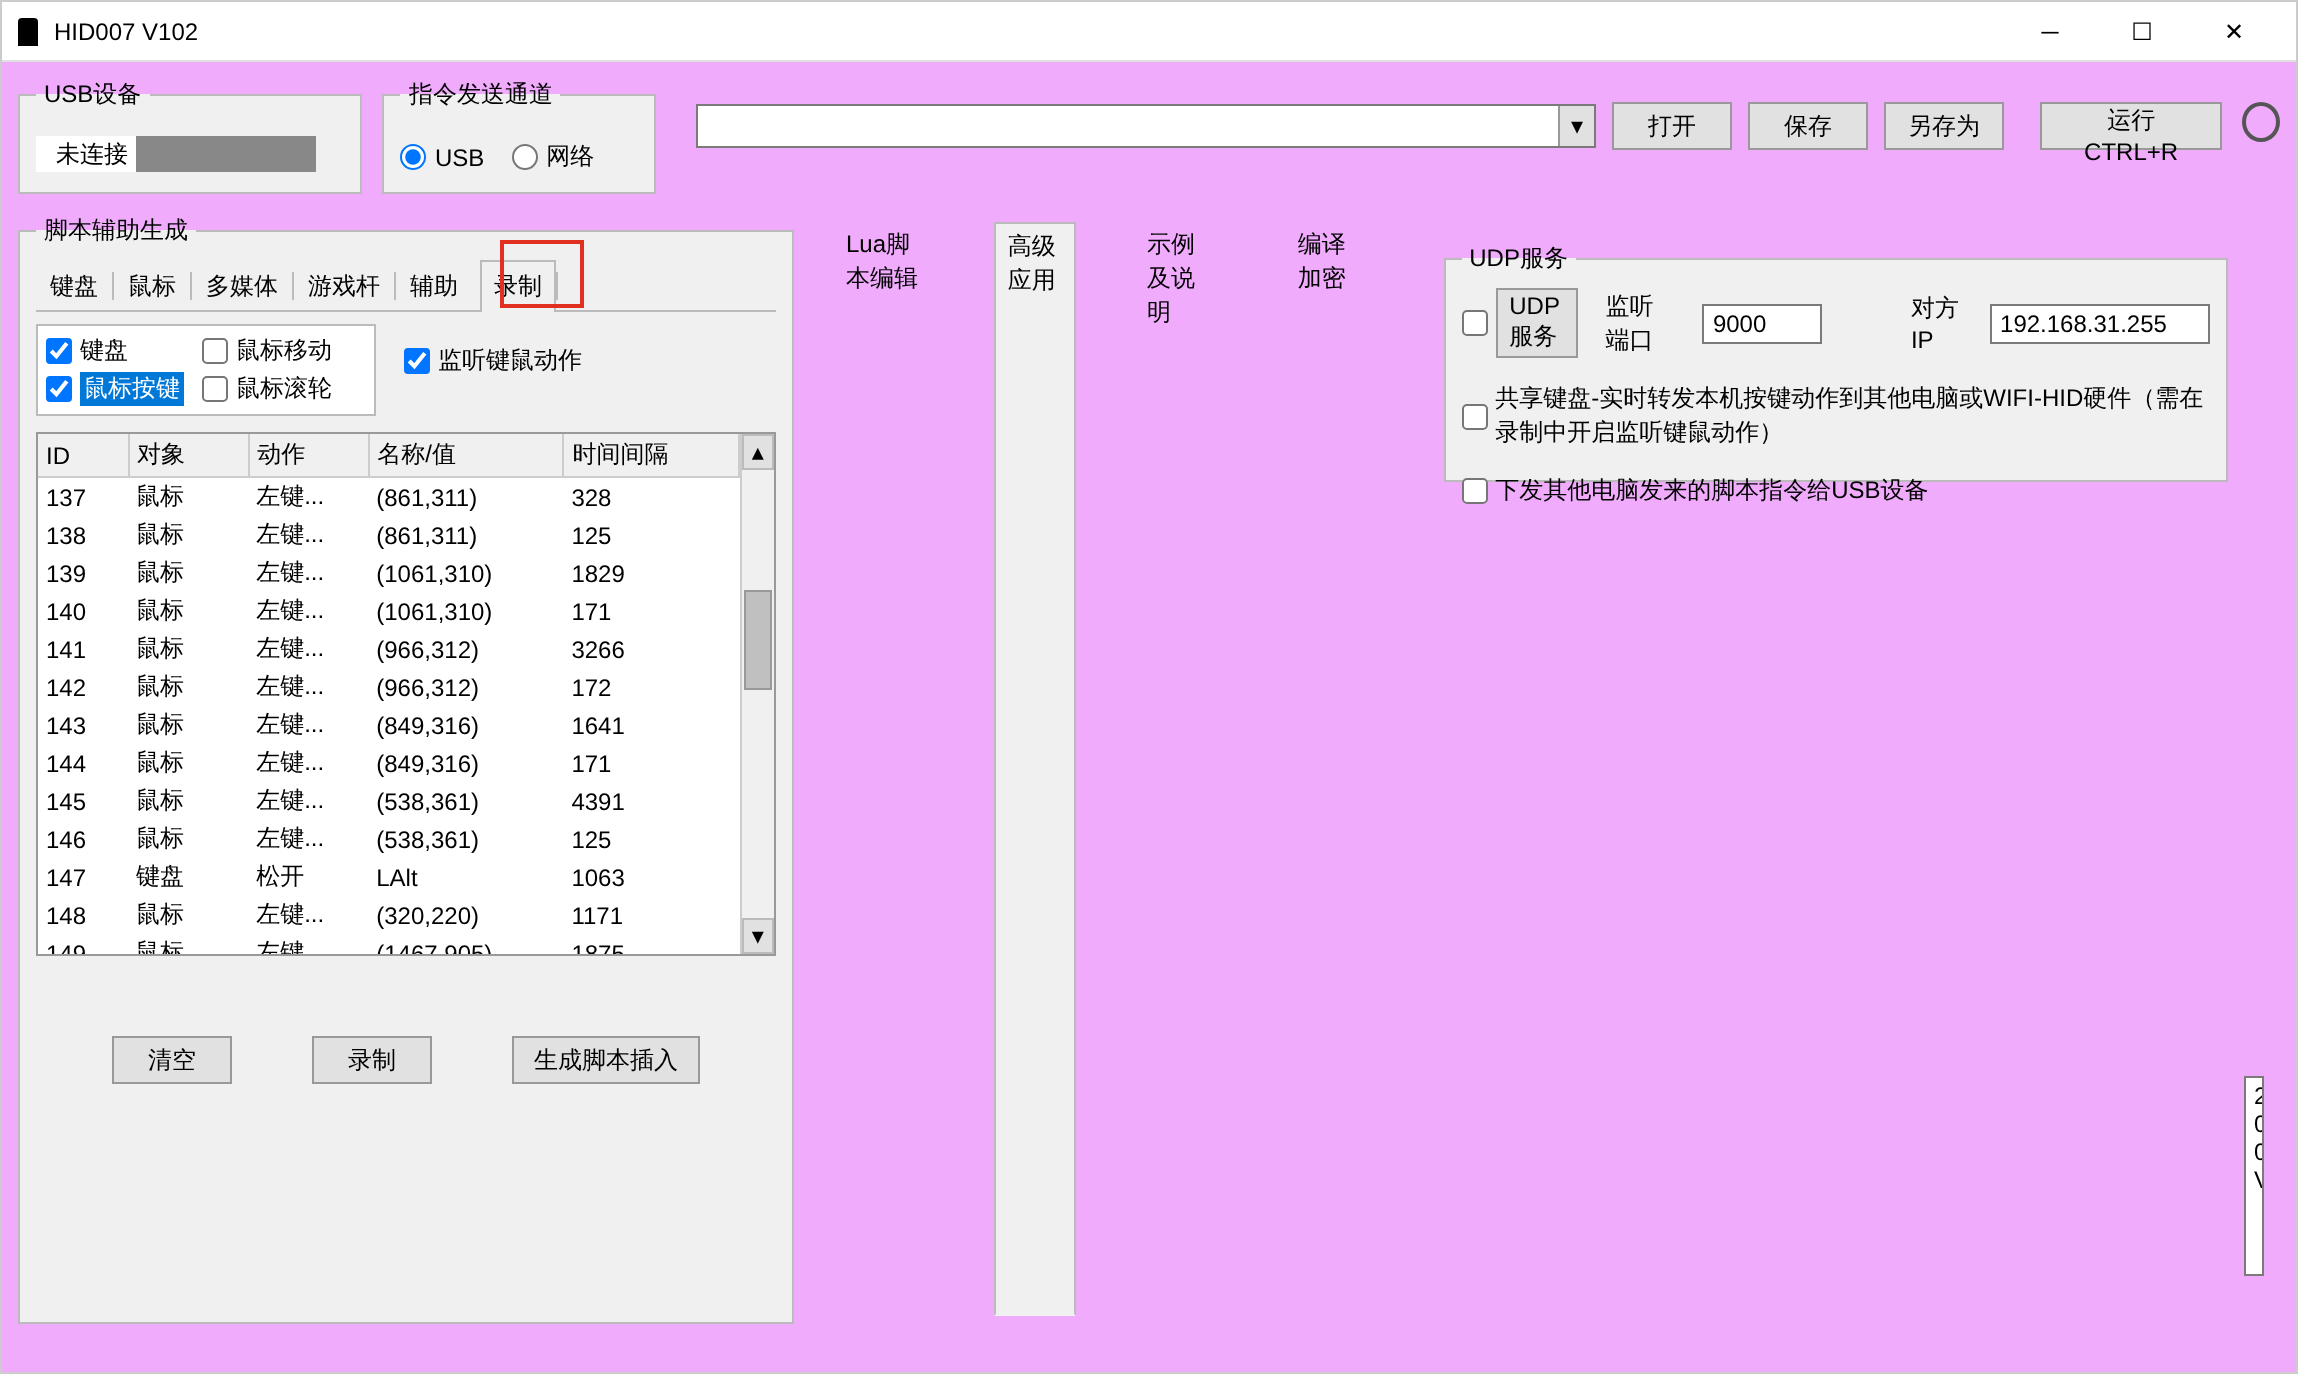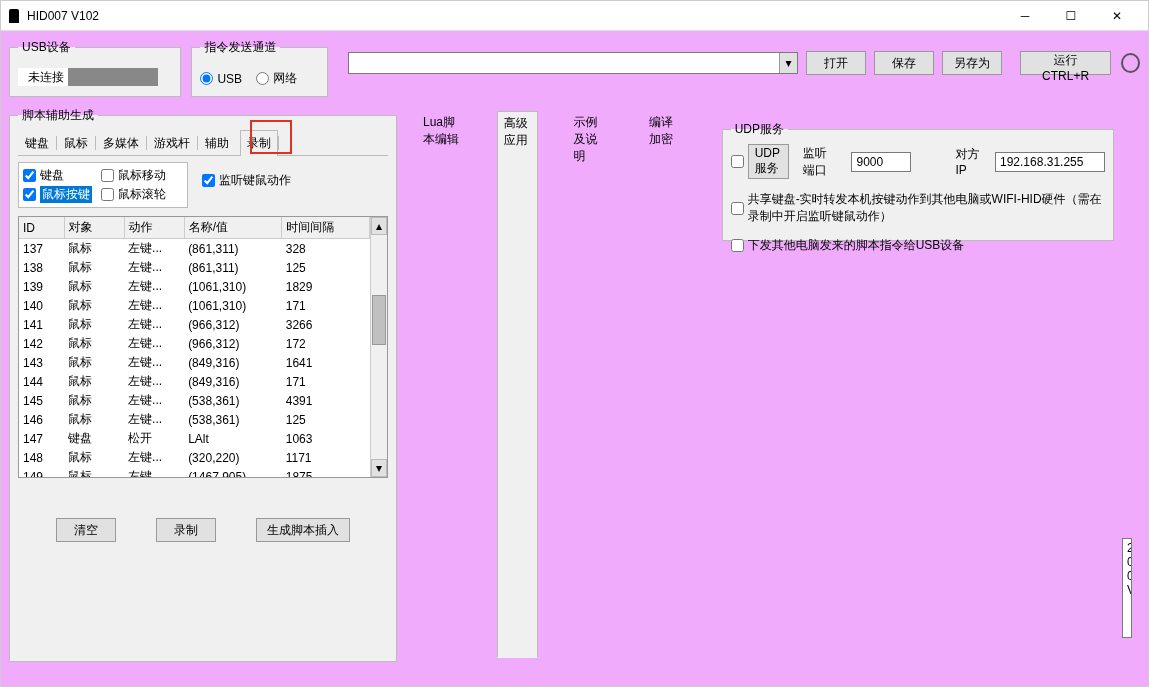--- a/index.html
+++ b/index.html
@@ -114,21 +114,21 @@
       <div class="file-row">
         <div class="combo">
           <input type="text" style="">
           <div class="arrow">▾</div>
         </div>
         <button class="btn">打开</button>
         <button class="btn">保存</button>
         <button class="btn">另存为</button>
         <div style="flex:1"></div>
       </div>
-      <div style="margin-left:auto; margin-top:12px; display:flex; gap:10px; align-items:center;">
+      <div style="margin-left:auto; margin-top:12px; display:flex; gap:10px; ">
         <button class="btn wide">运行 CTRL+R</button>
         <div class="circle"></div>
       </div>
     </div>
 
     <div class="main-row">
       <div class="left-col">
         <fieldset class="script-group">
           <legend>脚本辅助生成</legend>
 

